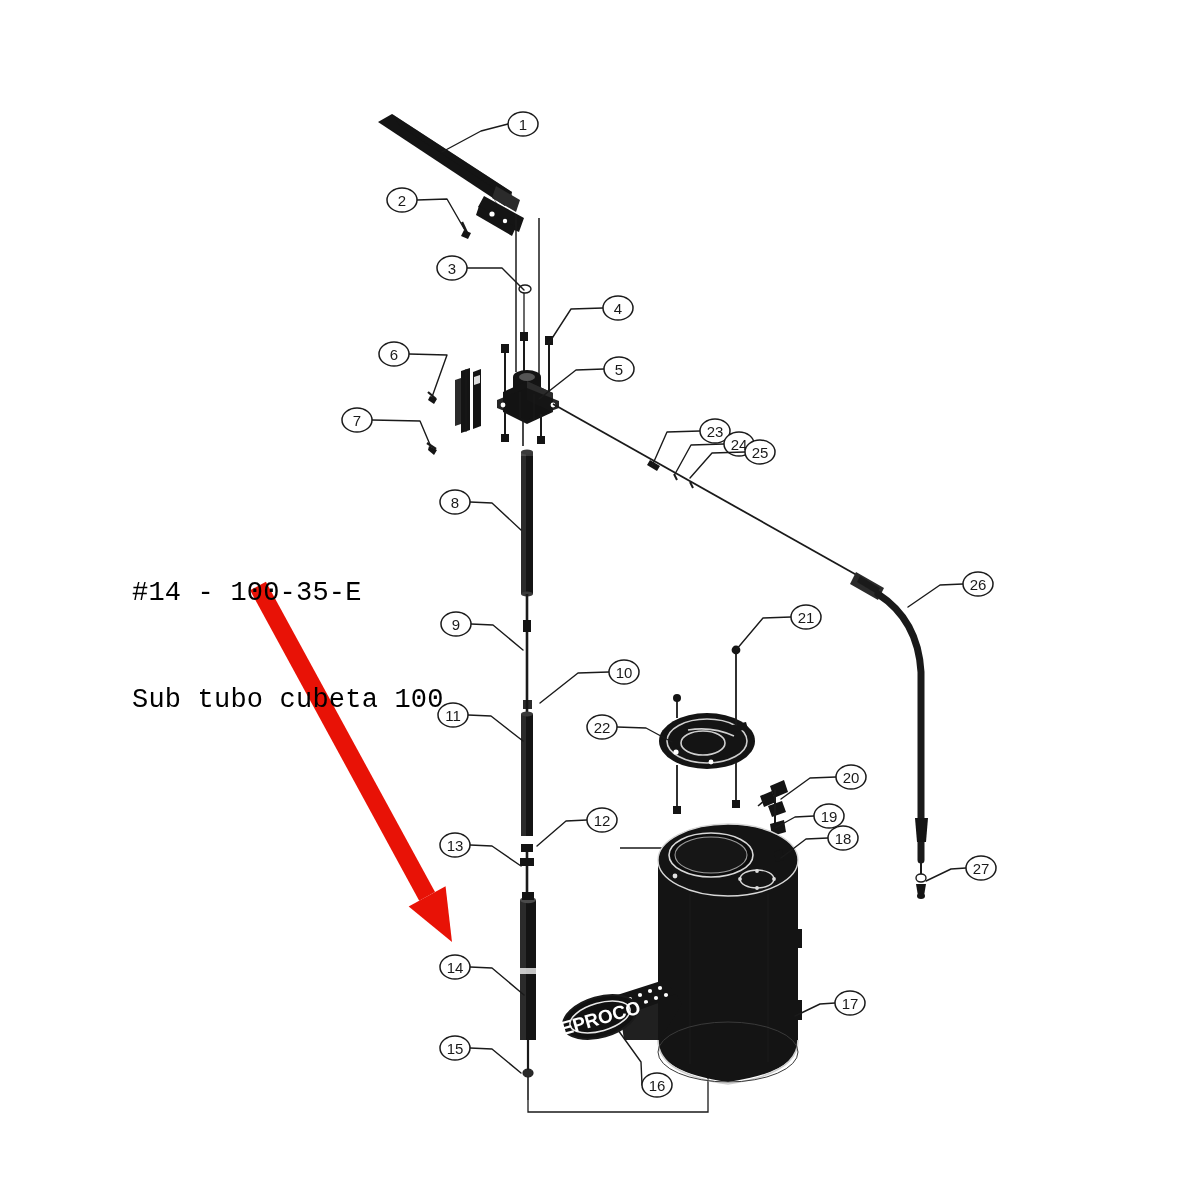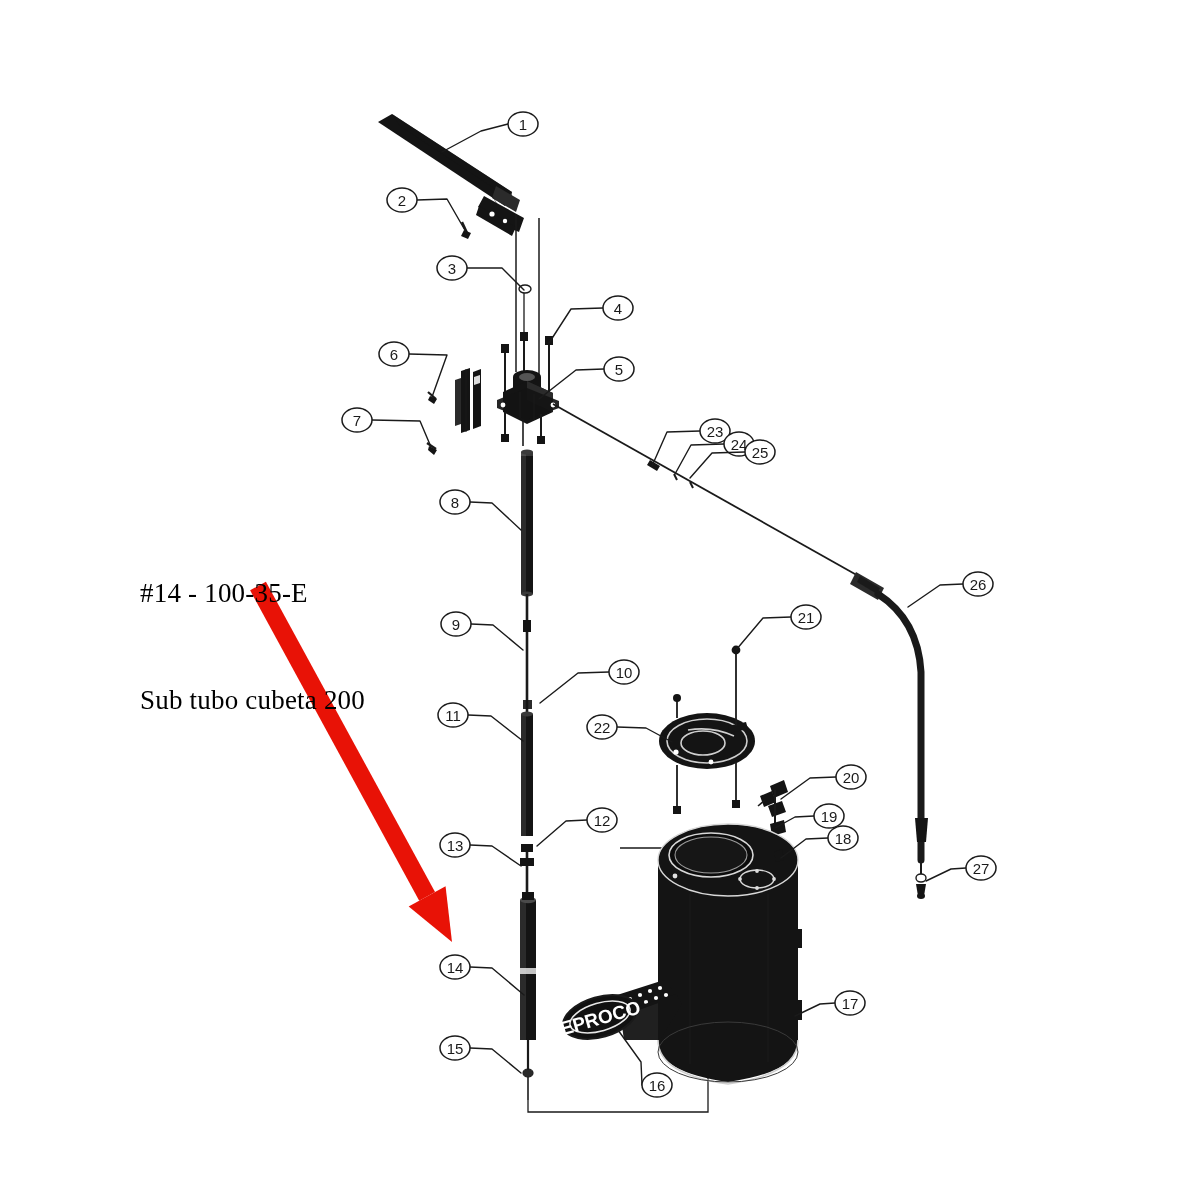--- a/index.html
+++ b/index.html
@@ -1,21 +1,21 @@
 <!DOCTYPE html>
 <html><head>
 <meta charset="utf-8">
 <style>
   html,body{margin:0;padding:0;background:#ffffff;}
   body{width:1200px;height:1200px;overflow:hidden;
        font-family:"Liberation Sans", sans-serif;}
   #stage{position:relative;width:1200px;height:1200px;background:#fff;}
   svg#diagram{position:absolute;left:0;top:0;width:1200px;height:1200px;}
-  .anno{position:absolute;left:140px;top:505px;width:420px;
-        font-family:Liberation Serif, serif;
+  .anno{position:absolute;left:132px;top:505px;width:420px;
+        font-family:Liberation Mono, monospace;
         font-size:27px;color:#000;line-height:1.32;letter-spacing:.2px;
         white-space:pre;}
   .callout-num{font-family:"Liberation Sans", sans-serif;font-size:15px;
                fill:#1a1a1a;text-anchor:middle;dominant-baseline:central;}
   .leader{stroke:#1a1a1a;stroke-width:1.4;fill:none;stroke-linejoin:round;
           stroke-linecap:round;}
   .bub{fill:#ffffff;stroke:#1a1a1a;stroke-width:1.5;}
   .ln{stroke:#1a1a1a;fill:none;}
   .dk{fill:#141414;}
   .md{fill:#2b2b2b;}
@@ -385,16 +385,16 @@
 
   <svg id="arrow-layer" style="position:absolute;left:0;top:0;width:1200px;height:1200px;pointer-events:none;">
     <g id="arrow-g">
         <path d="M250.09724373608728,590.3065581887614 L419.21490753435455,900.6461886639323 L435.02042006218005,892.0330722864095 L265.90275626391275,581.6934418112386 Z" fill="#e81206"></path>
         <path d="M452,942 L408.6778991824709,906.3882662489476 L445.5574284140637,886.2909947013942 Z" fill="#e81206"></path>
       </g>
   </svg>
 
   <div class="anno">
     <div>#14 - 100-35-E</div>
-    <div>Sub tubo cubeta 200</div>
+    <div>Sub tubo cubeta 100</div>
   </div>
 
 </div>
 
 </body></html>

